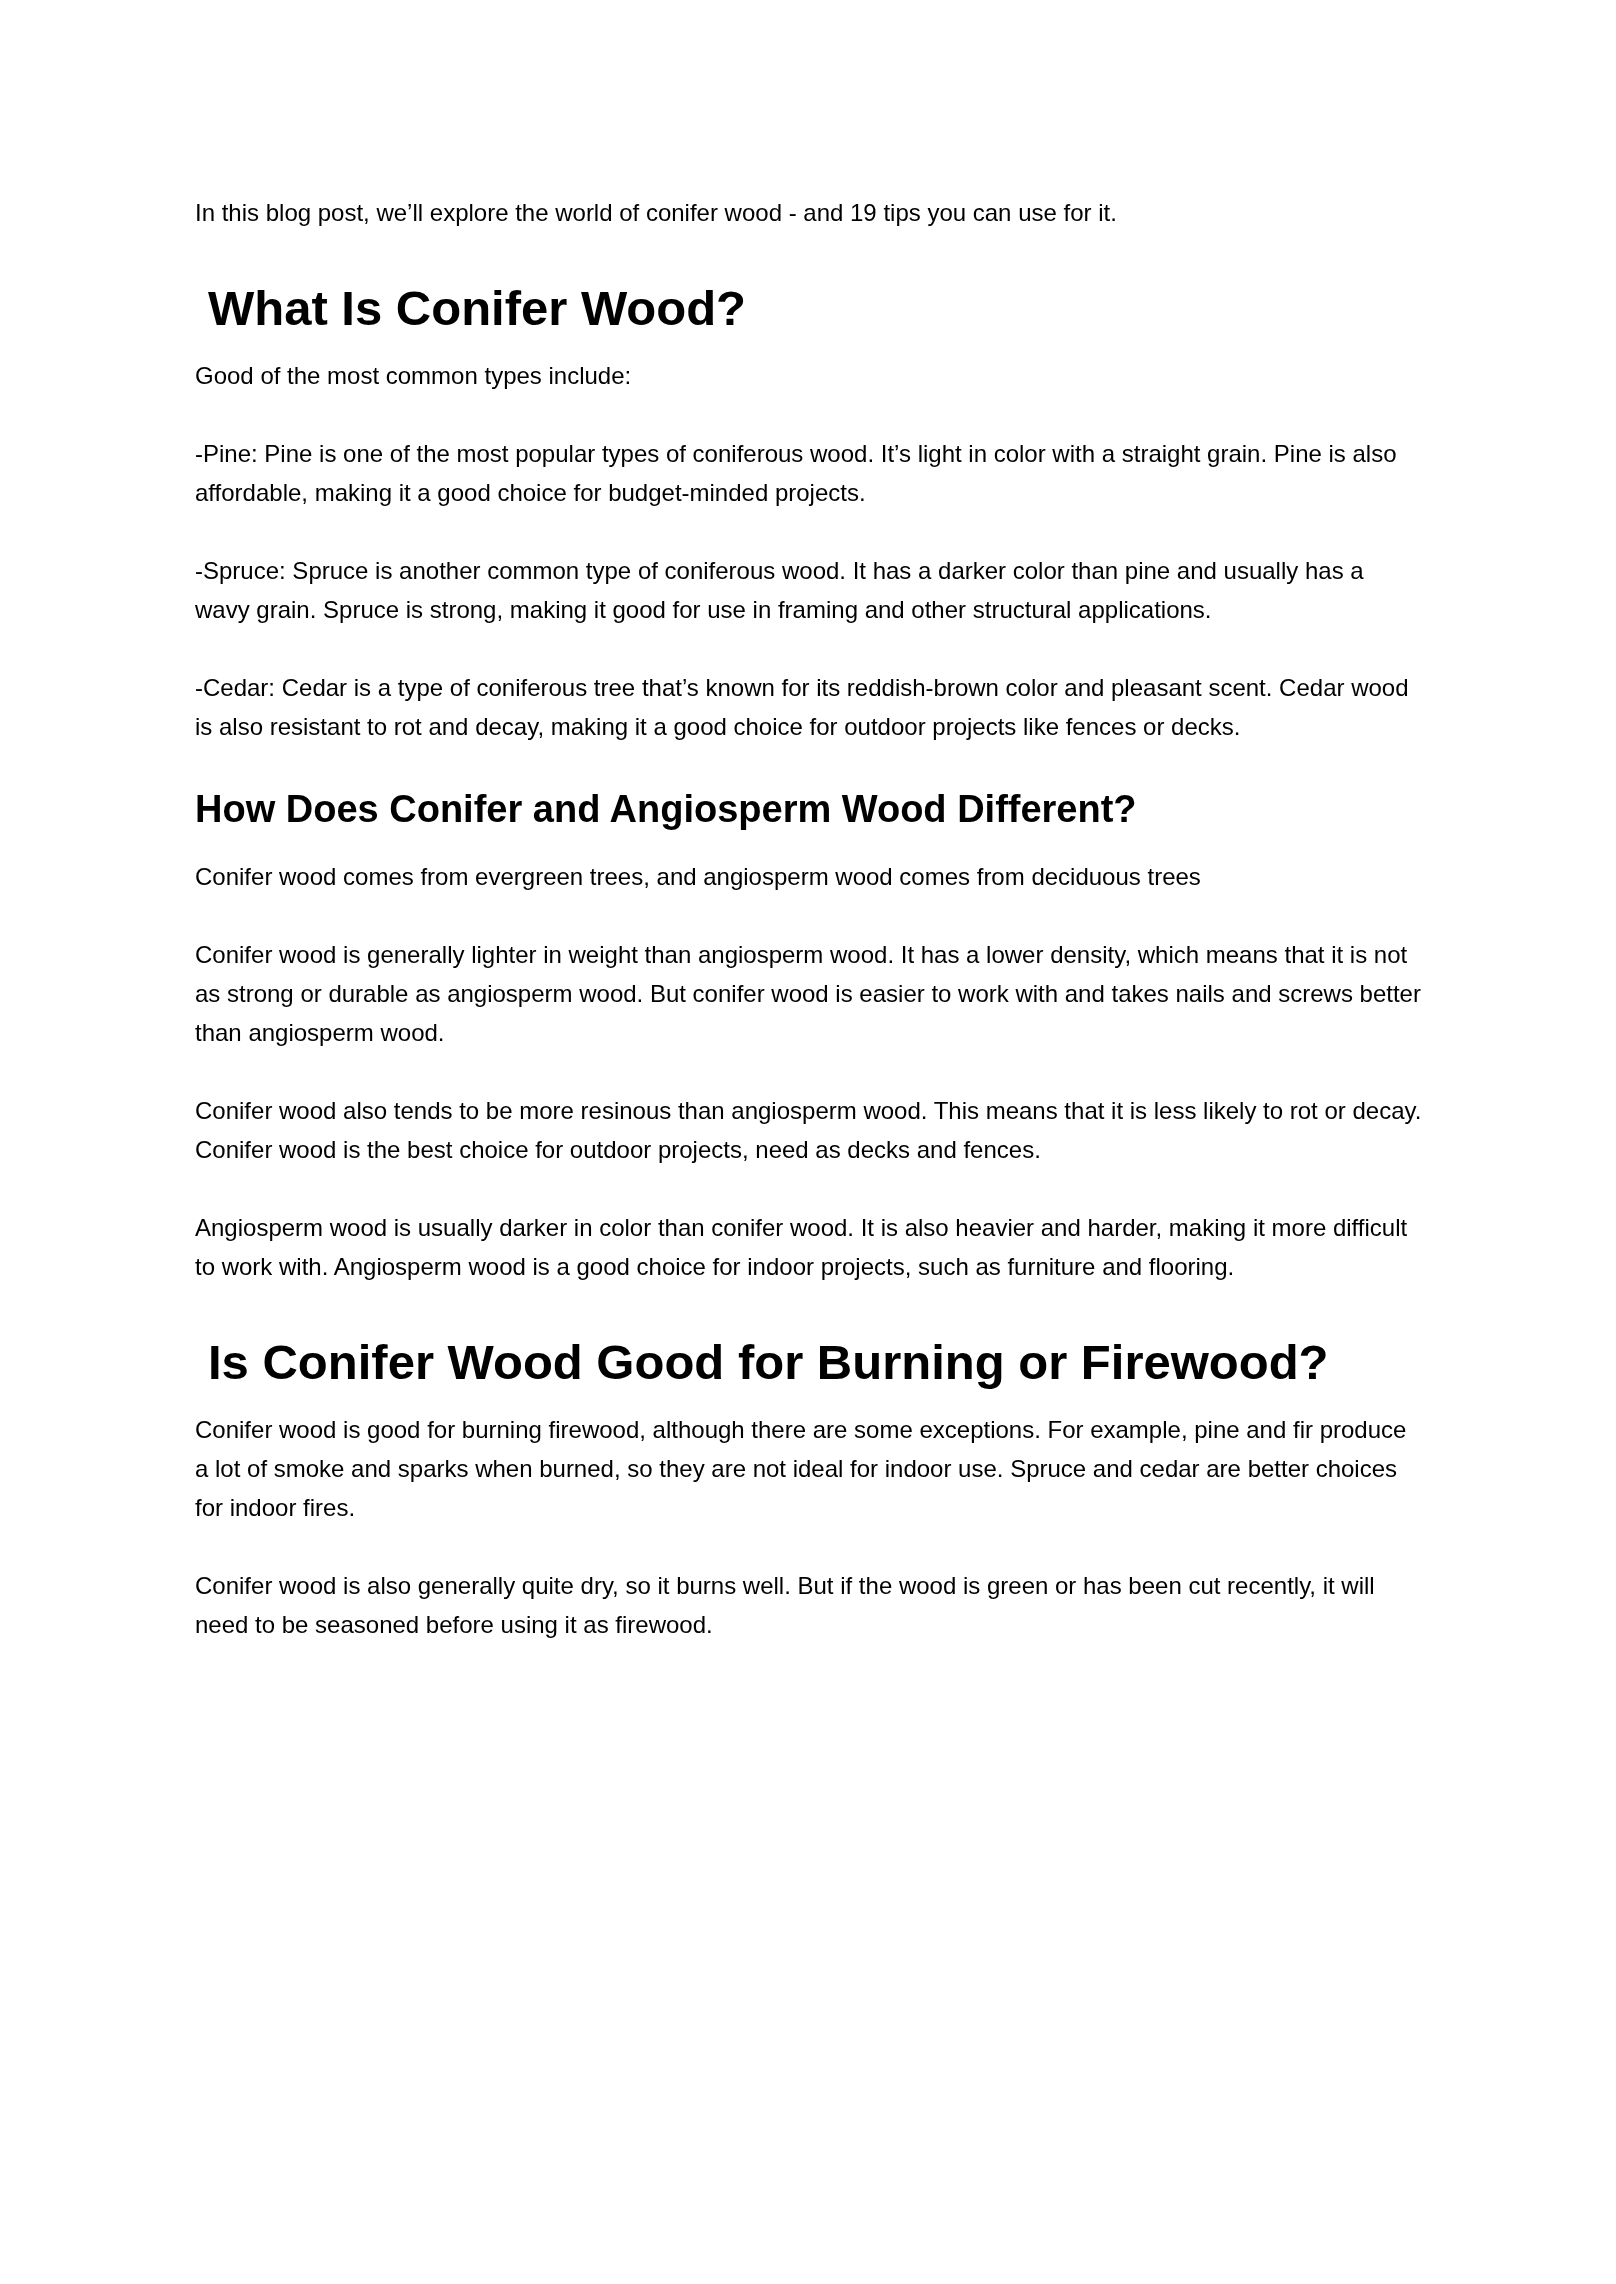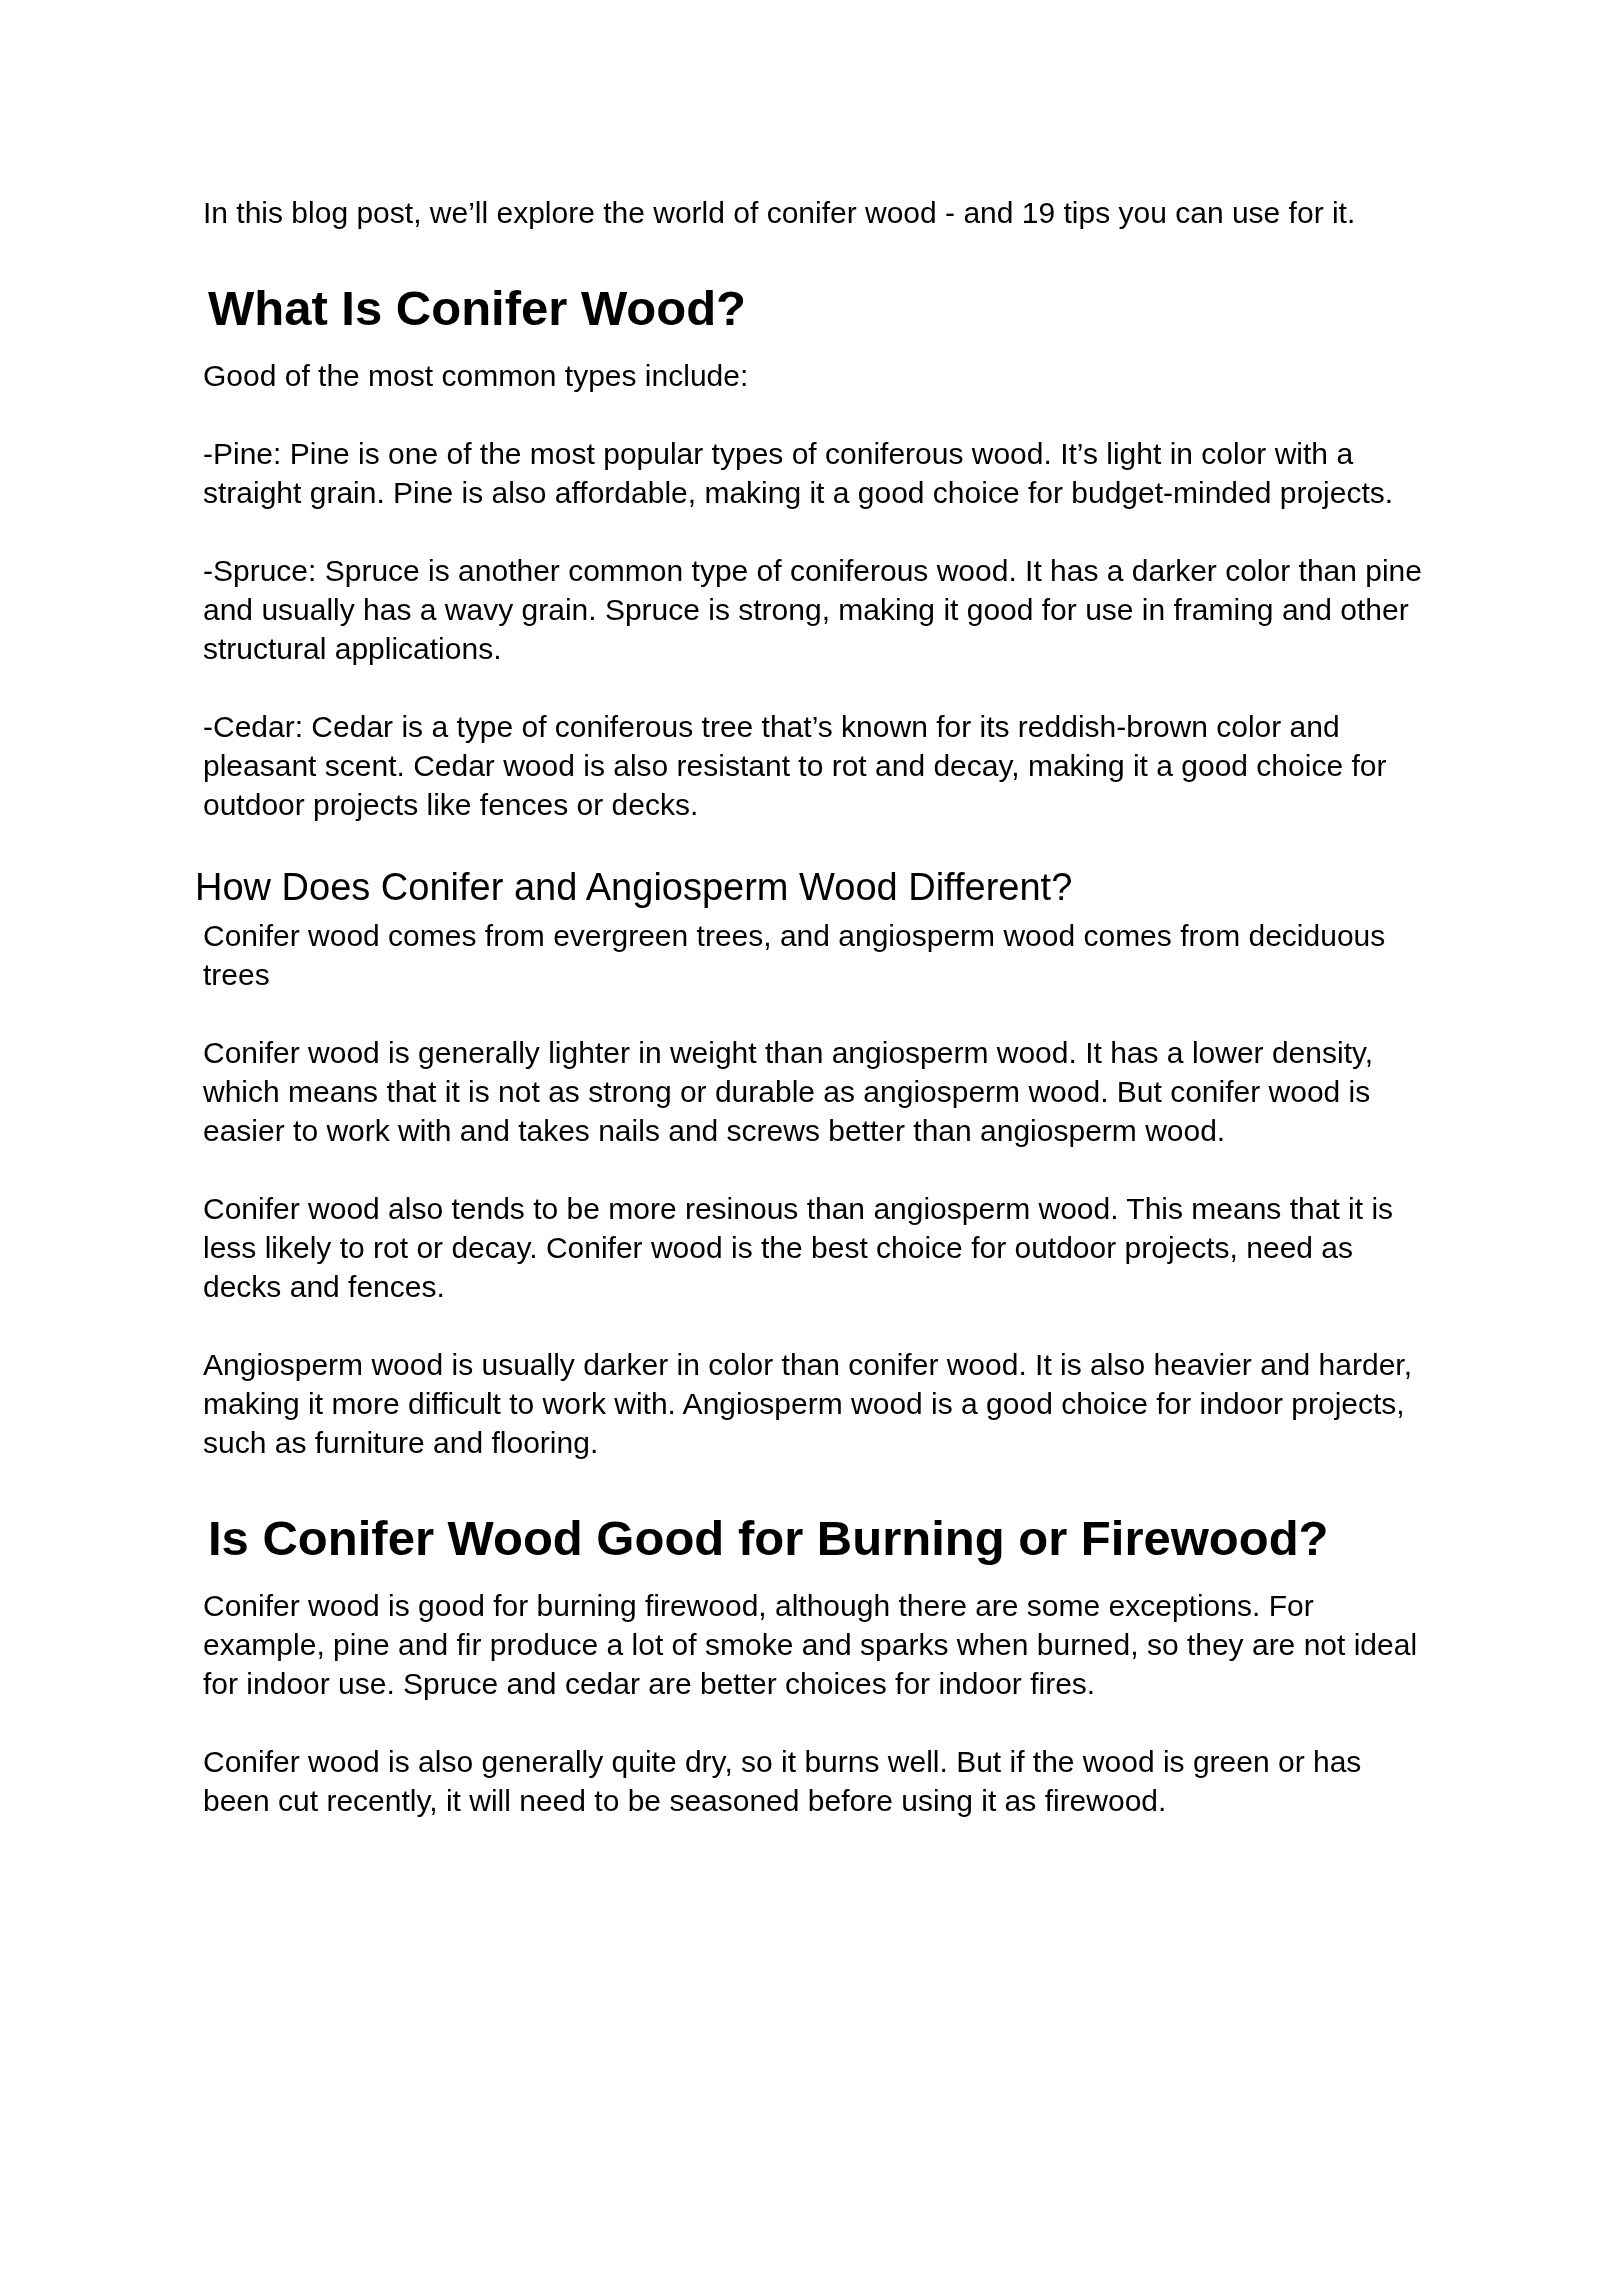--- a/index.html
+++ b/index.html
@@ -12,36 +12,36 @@
     width: 1617px;
     height: 2284px;
     background: #ffffff;
     box-sizing: border-box;
     padding: 193px 195px 0 195px;
     overflow: hidden;
     font-family: "Liberation Sans", "DejaVu Sans", sans-serif;
     color: #000000;
   }
   .page p {
-    font-size: 30px;
+    font-size: 24px;
     line-height: 39px;
-    margin: 0 0 39px 8px;
+    margin: 0 0 39px 0;
     font-weight: 400;
   }
   .page h1 {
     font-size: 49px;
     line-height: 59px;
     margin: 47px 0 18px 13px;
     font-weight: 700;
   }
   .page h2 {
     font-size: 38px;
     line-height: 49px;
-    margin: 39px 0 4px 0;
-    font-weight: 400;
+    margin: 39px 0 23px 0;
+    font-weight: 700;
   }
 </style>
 </head>
 <body>
 
 <div class="page">
   <p>In this blog post, we’ll explore the world of conifer wood - and 19 tips you can use for it.</p>
   <h1>What Is Conifer Wood?</h1>
   <p>Good of the most common types include:</p>
   <p>-Pine: Pine is one of the most popular types of coniferous wood. It’s light in color with a straight grain. Pine is also affordable, making it a good choice for budget-minded projects.</p>

